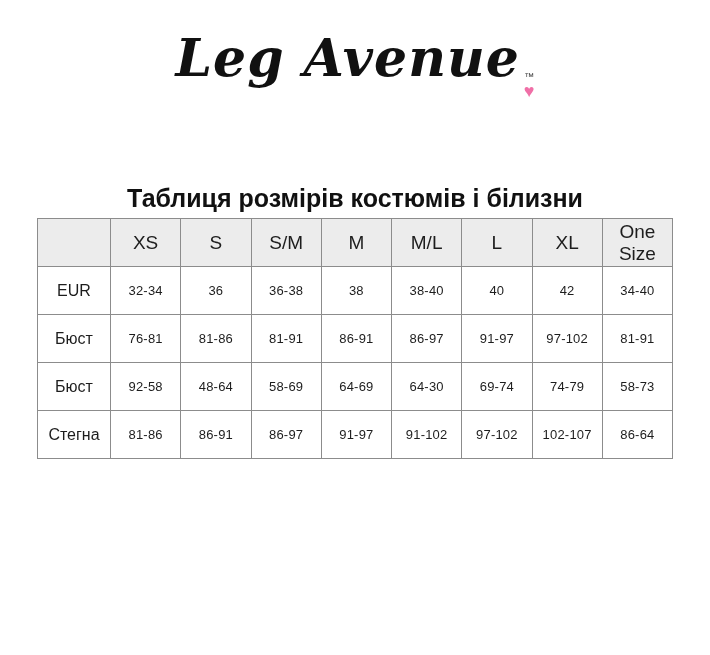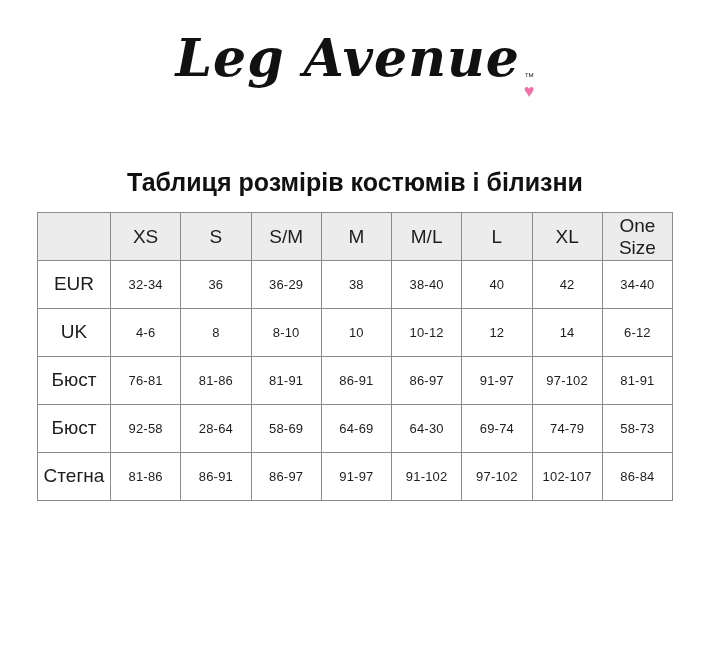--- a/index.html
+++ b/index.html
@@ -50,33 +50,33 @@
   .heart {
     font-size: 18px;
     line-height: 1;
     font-style: normal;
     color: var(--heart-color, #f06fa7);
   }
 
   
   .title {
     position: absolute;
-    top: 168px;
+    top: 184px;
     left: 0;
     width: 100%;
     text-align: center;
     font-weight: 700;
     font-size: 25px;
     color: #111111;
   }
 
   
   table.size-table {
     position: absolute;
-    top: 212px;
+    top: 218px;
     left: 37px;
     width: 636px;
     border-collapse: collapse;
     table-layout: fixed;
     padding-left: 44px;
   }
   .size-table th, .size-table td {
     border: 1px solid var(--border-color, #8c8c8c);
     text-align: center;
     vertical-align: middle;
@@ -85,21 +85,21 @@
     padding: 2px;
   }
   .size-table thead th {
     background: var(--header-bg, #ececec);
     font-size: 19px;
     height: 48px;
     line-height: 1.12;
   }
   .size-table thead th:first-child { width: 73px; }
   .size-table tbody th {
-    font-size: 19px;
+    font-size: 16px;
     line-height: 1.2;
   }
   .size-table tbody td {
     font-size: 13px;
     letter-spacing: 0.2px;
   }
   .size-table tbody tr { height: 48px; }
 </style>
 </head>
 <body>
@@ -127,67 +127,56 @@
           <th>L</th>
           <th>XL</th>
           <th>One Size</th>
         </tr>
     </thead>
     <tbody>
         <tr>
           <th>EUR</th>
           <td>32-34</td>
           <td>36</td>
-          <td>36-29</td>
+          <td>36-38</td>
           <td>38</td>
           <td>38-40</td>
           <td>40</td>
           <td>42</td>
           <td>34-40</td>
-        </tr>
-        <tr>
-          <th>UK</th>
-          <td>4-6</td>
-          <td>8</td>
-          <td>8-10</td>
-          <td>10</td>
-          <td>10-12</td>
-          <td>12</td>
-          <td>14</td>
-          <td>6-12</td>
         </tr>
         <tr>
           <th>Бюст</th>
           <td>76-81</td>
           <td>81-86</td>
           <td>81-91</td>
           <td>86-91</td>
           <td>86-97</td>
           <td>91-97</td>
           <td>97-102</td>
           <td>81-91</td>
         </tr>
         <tr>
           <th>Бюст</th>
           <td>92-58</td>
-          <td>28-64</td>
+          <td>48-64</td>
           <td>58-69</td>
           <td>64-69</td>
           <td>64-30</td>
           <td>69-74</td>
           <td>74-79</td>
           <td>58-73</td>
         </tr>
         <tr>
           <th>Стегна</th>
           <td>81-86</td>
           <td>86-91</td>
           <td>86-97</td>
           <td>91-97</td>
           <td>91-102</td>
           <td>97-102</td>
           <td>102-107</td>
-          <td>86-84</td>
+          <td>86-64</td>
         </tr>
       </tbody>
   </table>
 
 </div>
 
 </body></html>

